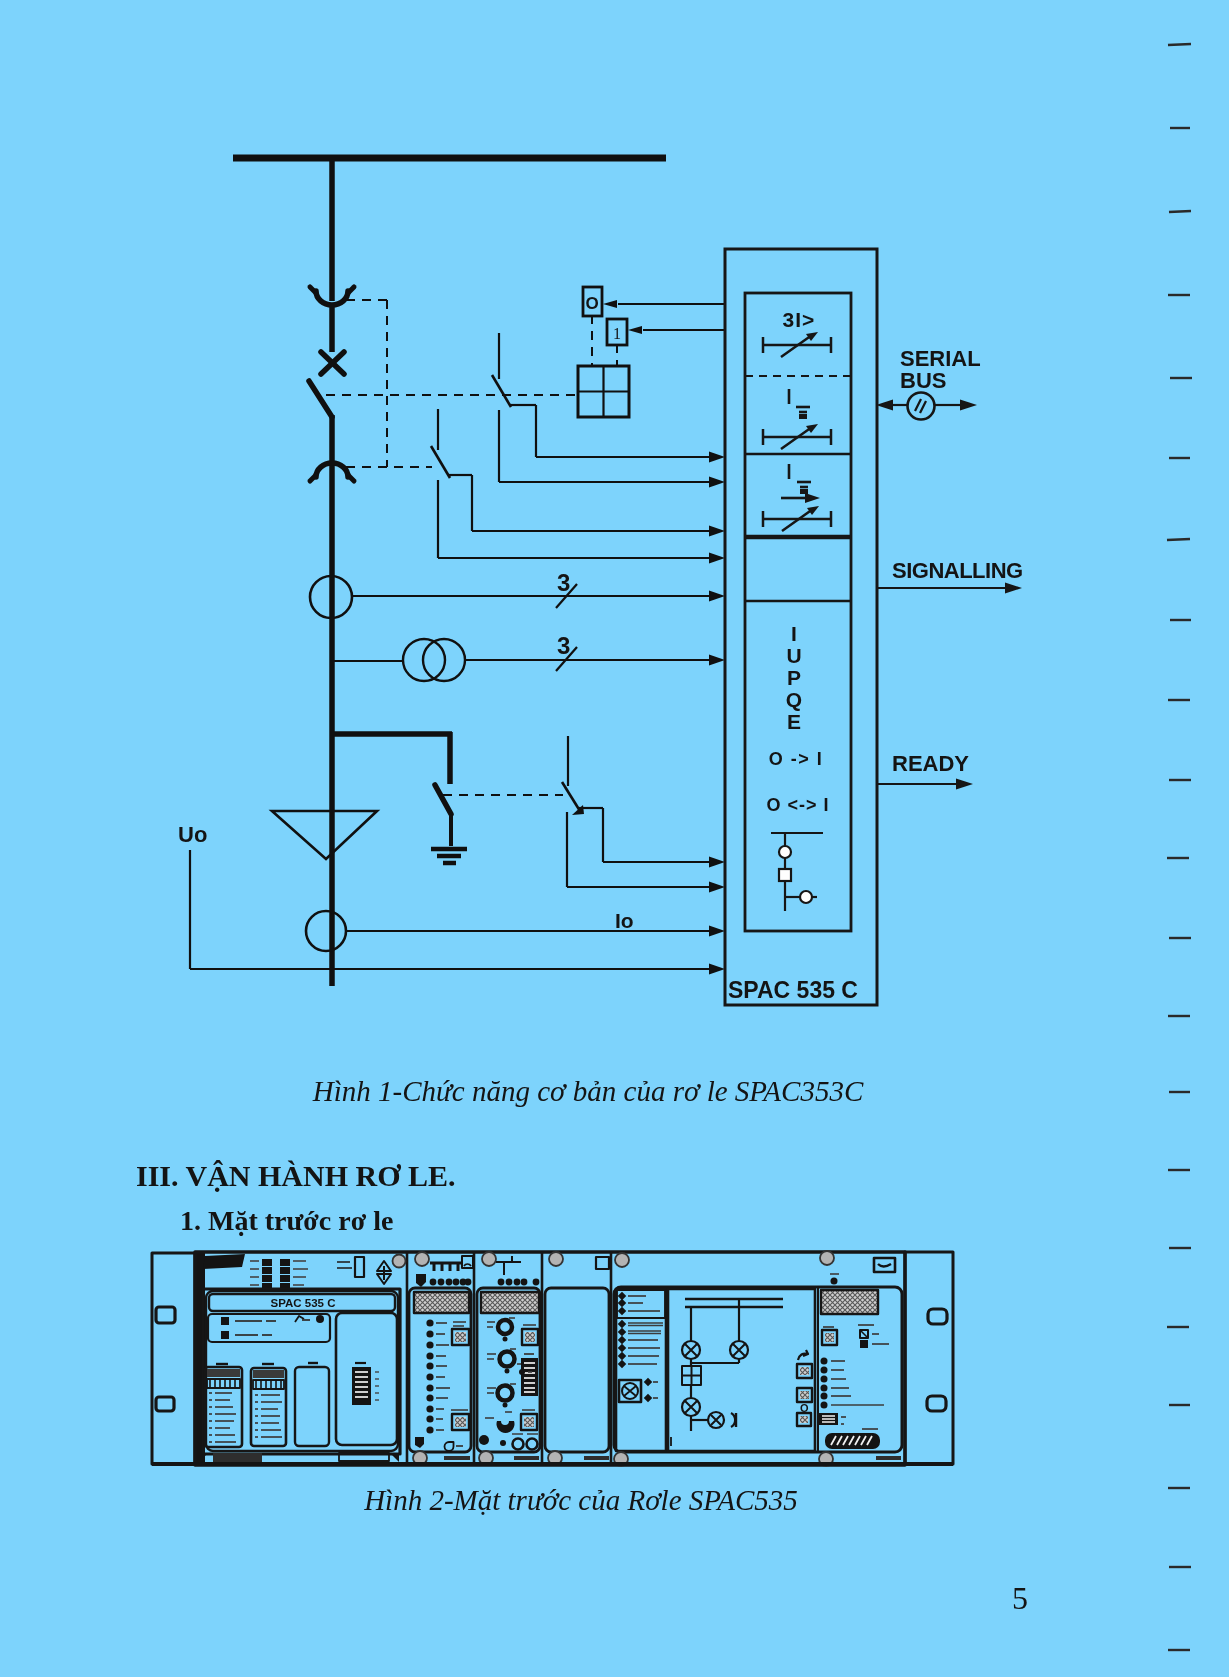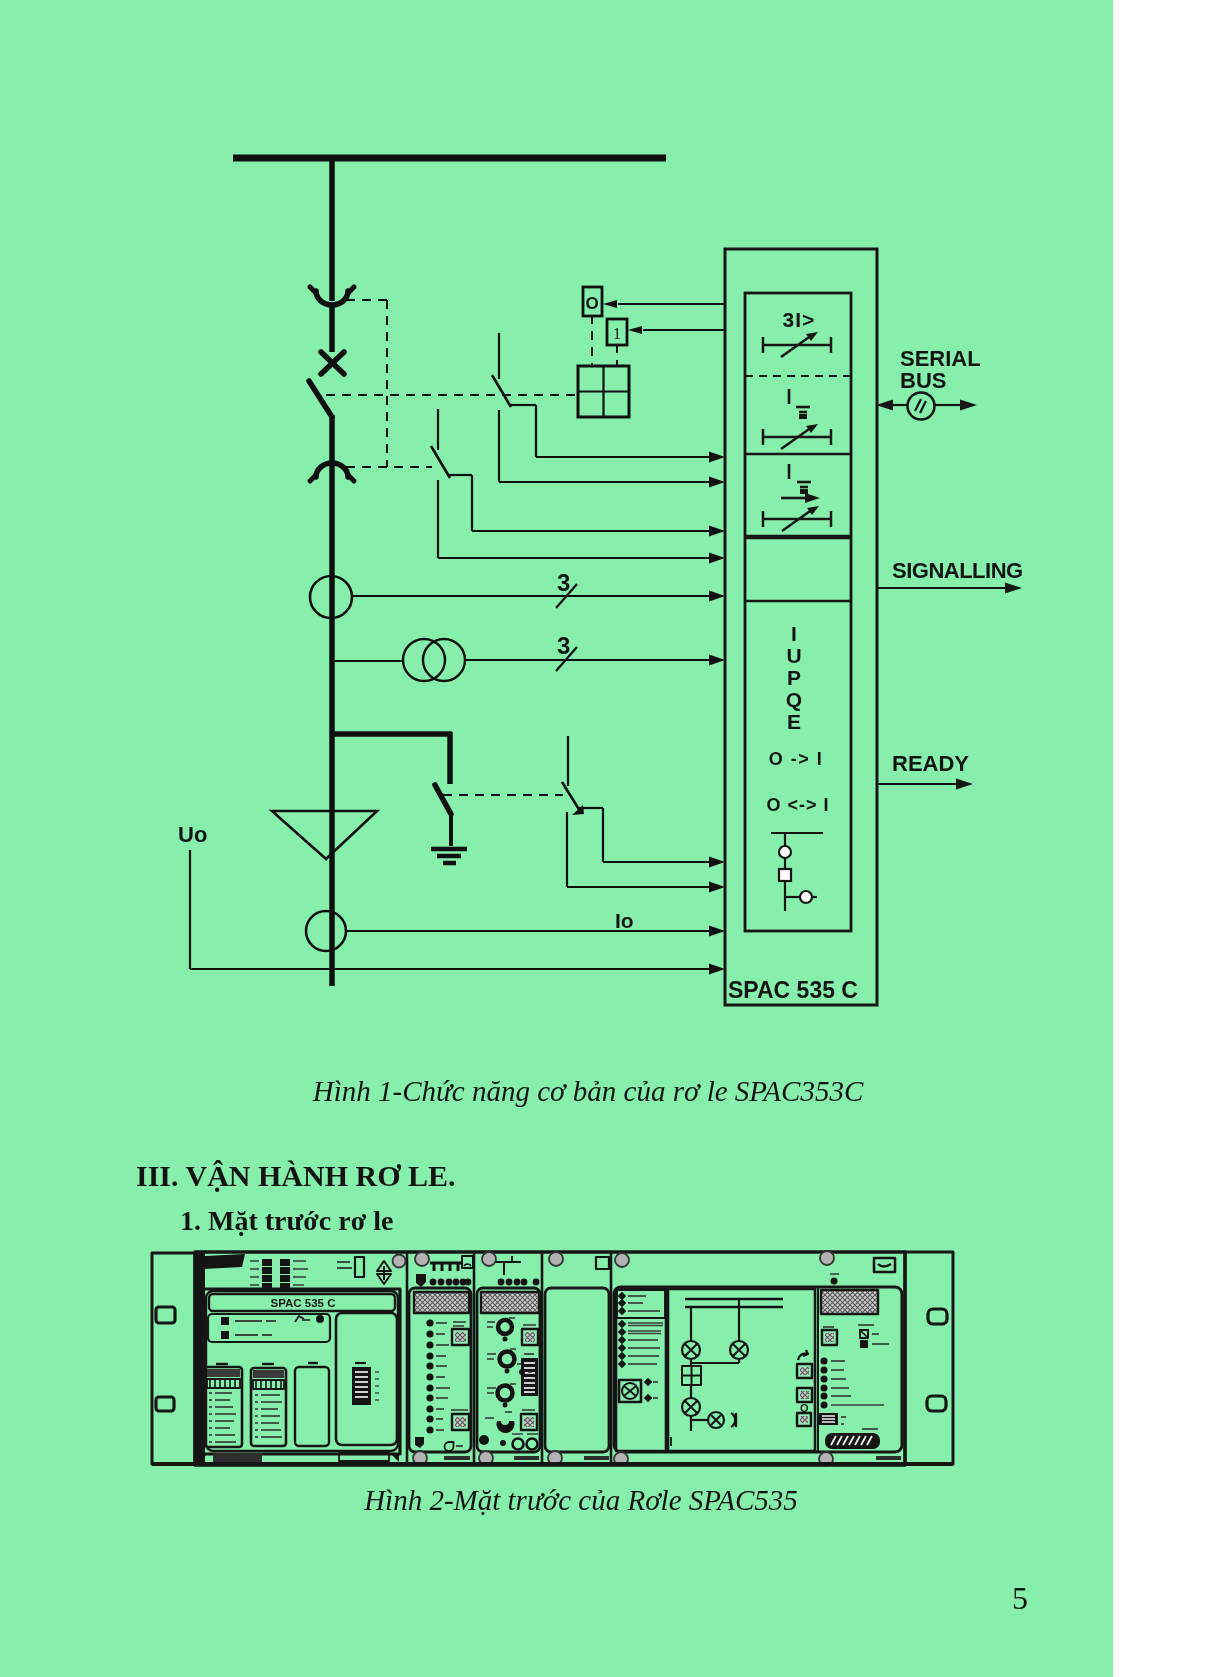--- a/index.html
+++ b/index.html
@@ -1,16 +1,16 @@
 <!DOCTYPE html>
 <html><head>
 <meta charset="utf-8">
 <style>
 html,body{margin:0;padding:0;background:#fff;}
-#page{position:relative;width:1113px;height:1677px;background:#86efac;overflow:hidden;font-family:"Liberation Sans",sans-serif;}
+#page{position:relative;width:1229px;height:1677px;background:#7dd3fc;overflow:hidden;font-family:"Liberation Sans",sans-serif;}
 svg{position:absolute;top:0;left:0;display:block;}
 text{fill:#141414;}
 </style>
 </head>
 <body>
 <div id="page">
 <svg width="1229" height="1677" viewBox="0 0 1229 1677">
 <defs>
 <pattern id="ht" width="5" height="5" patternUnits="userSpaceOnUse">
 <rect width="5" height="5" fill="#cfcfcf"></rect>

